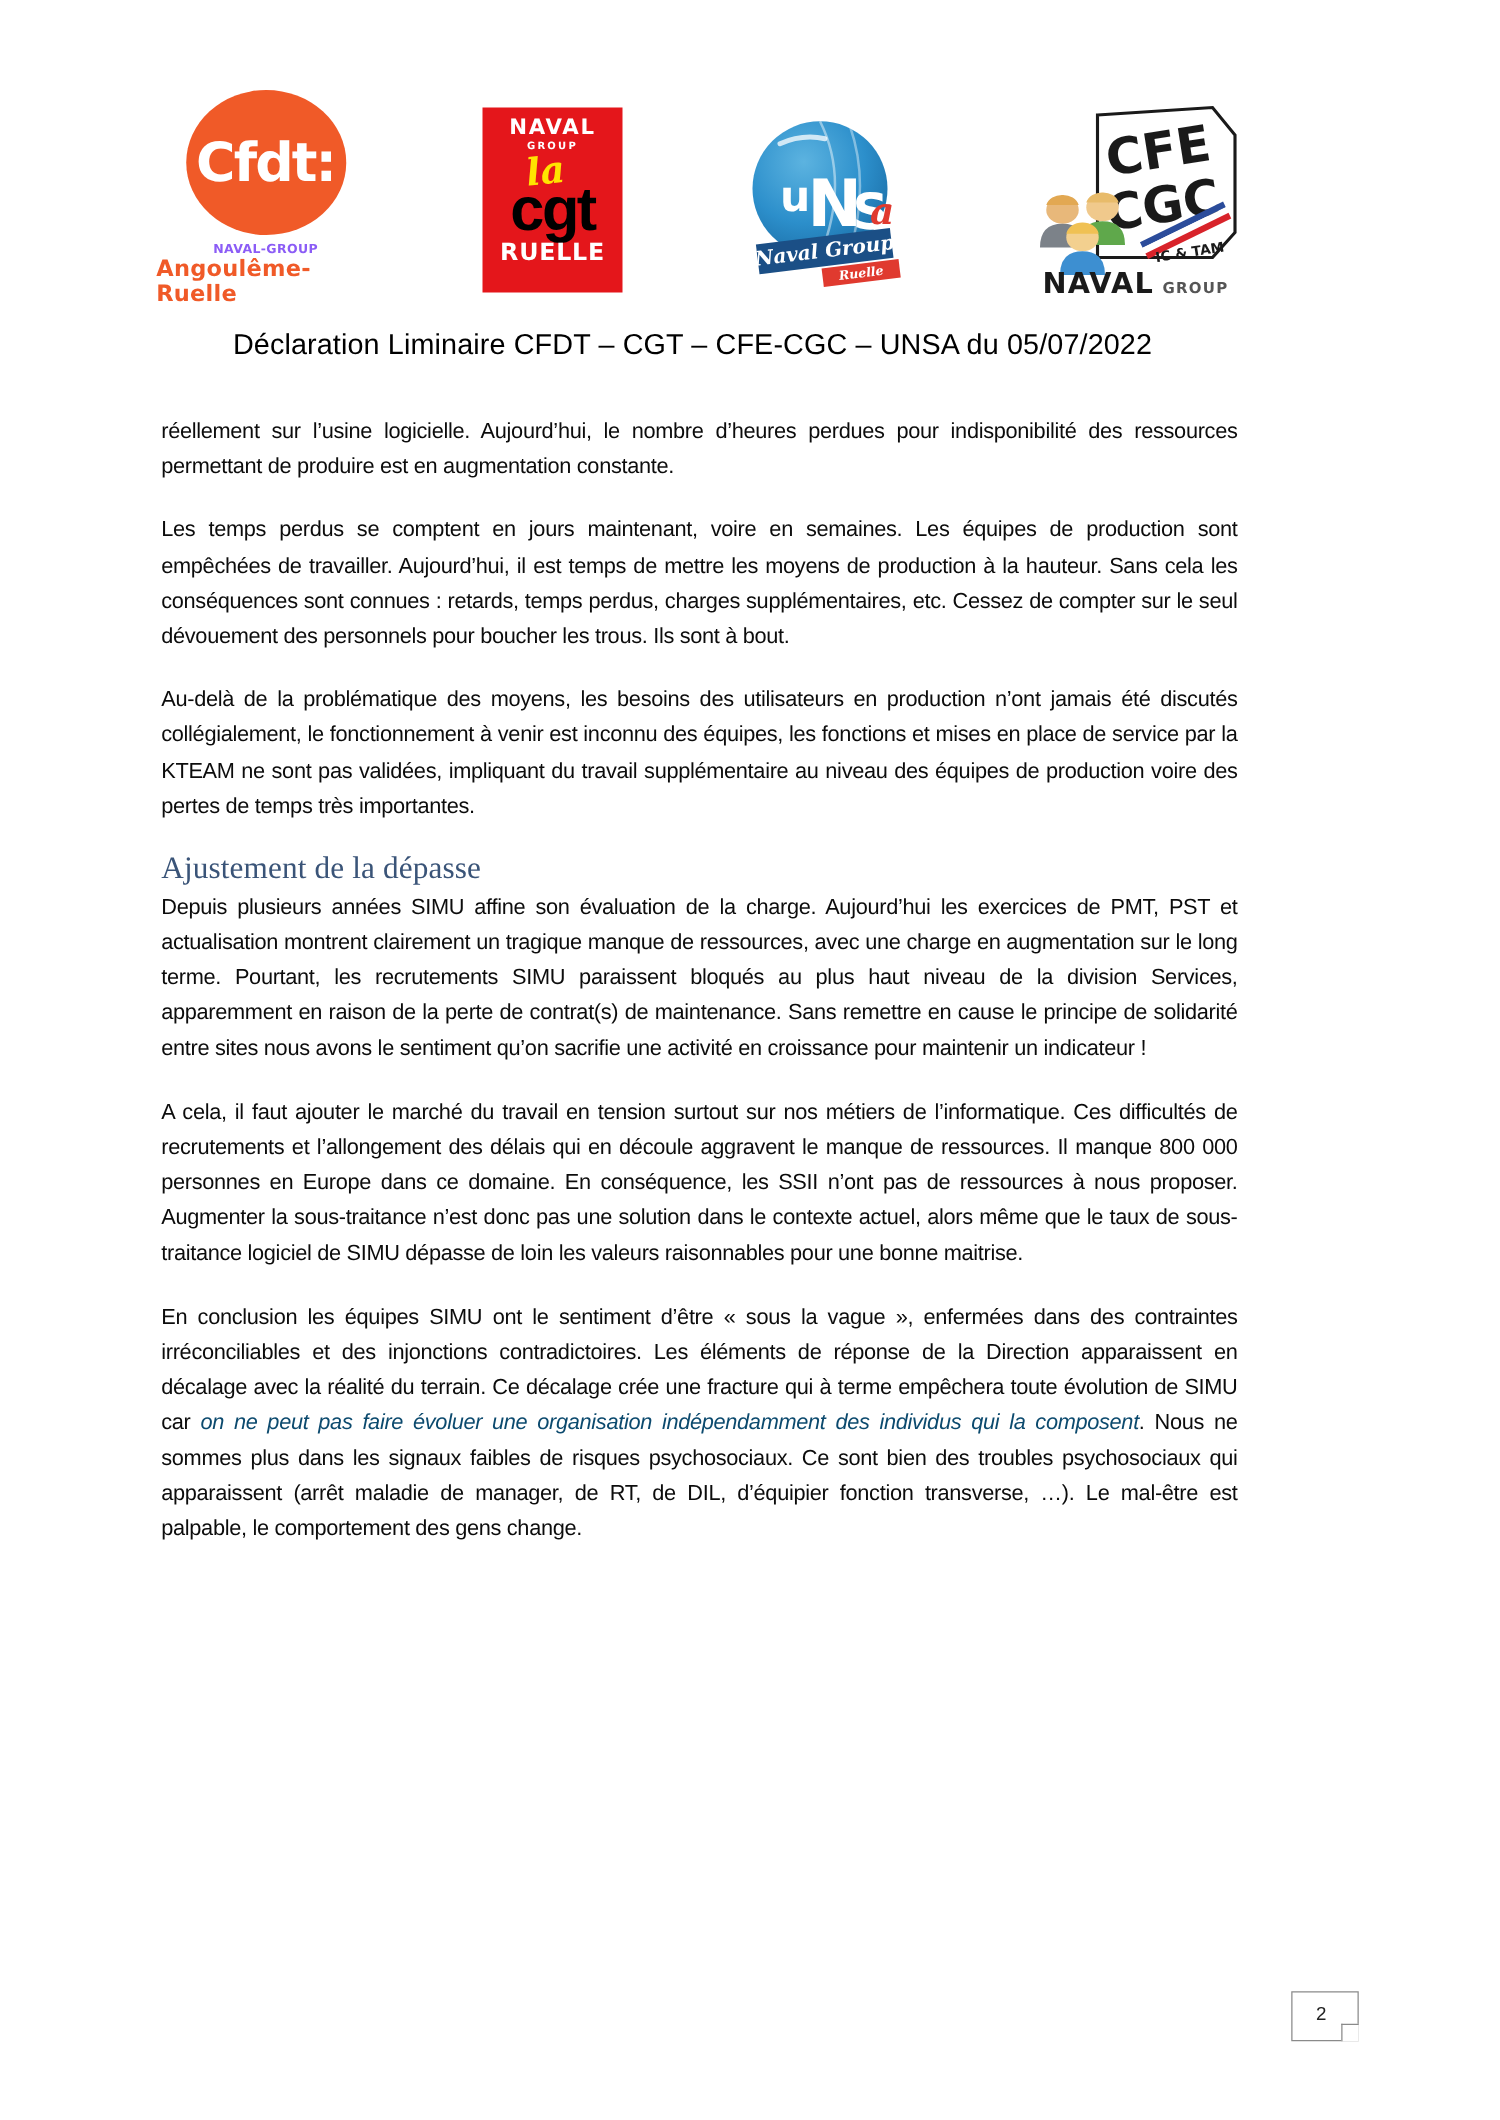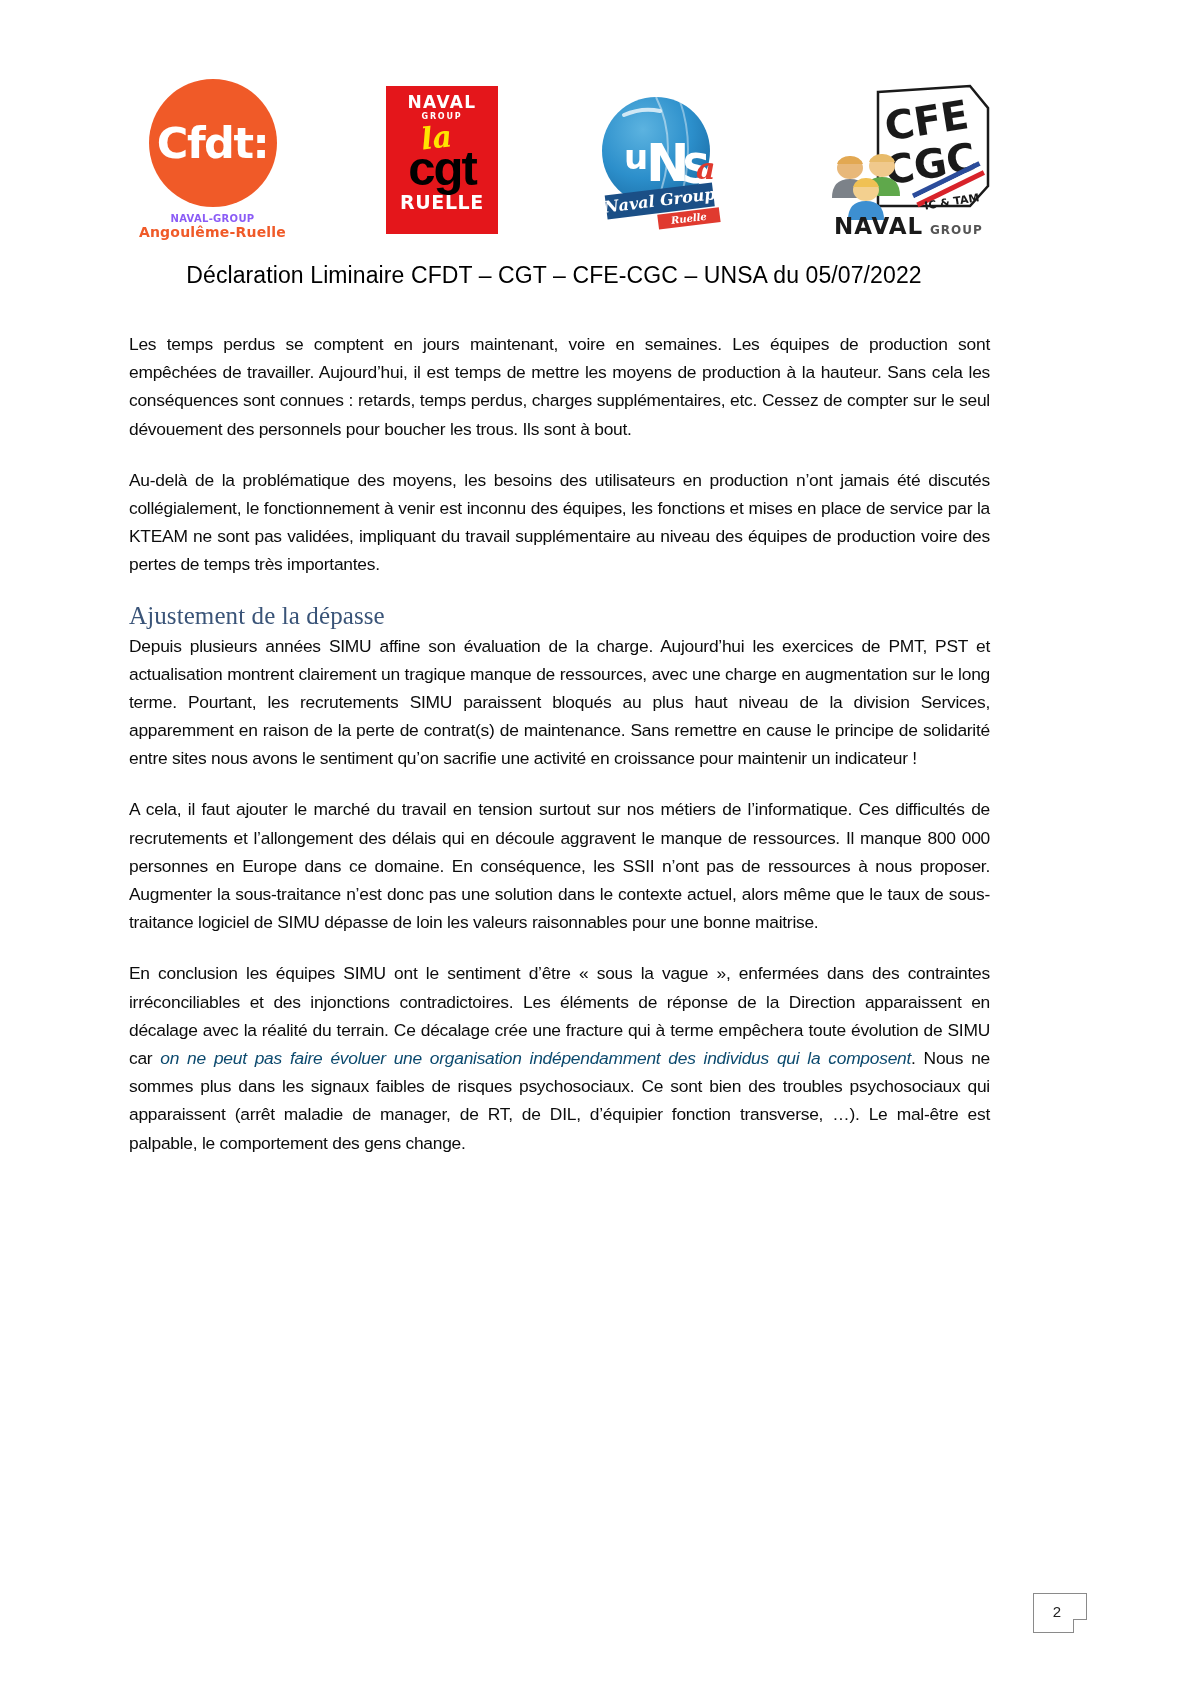--- a/index.html
+++ b/index.html
@@ -40,21 +40,21 @@
     flex: 0 0 auto;
   }
 
   
   .logo-cfdt {
     width: 175px;
     height: 175px;
     display: flex;
     flex-direction: column;
     align-items: center;
-    justify-content: center;
+    justify-content: flex-end;
   }
   .cfdt-disc {
     width: 128px;
     height: 128px;
     border-radius: 50%;
     background: #F05A28;
     display: flex;
     align-items: center;
     justify-content: center;
   }
@@ -73,21 +73,21 @@
     font-weight: bold;
     font-size: 10px;
     letter-spacing: 0.3px;
     margin-top: 6px;
     line-height: 1.15;
   }
   .cfdt-sub2 {
     color: #F05A28;
     font-family: "DejaVu Sans", sans-serif;
     font-weight: bold;
-    font-size: 14px;
+    font-size: 18px;
     letter-spacing: 0.2px;
     line-height: 1.15;
   }
 
   
   .logo-cgt {
     width: 112px;
     height: 148px;
     background: #E4161B;
     display: flex;
@@ -333,20 +333,21 @@
         <text x="110" y="152" font-family="DejaVu Sans, sans-serif" font-size="12" font-weight="bold" fill="#555555" letter-spacing="1">GROUP</text>
       </svg>
     </div>
 
   </div>
 
   <div class="doc-title">Déclaration Liminaire CFDT – CGT – CFE-CGC – UNSA du 05/07/2022</div>
 
   <div class="content">
 
+    <p class="para">réellement sur l’usine logicielle. Aujourd’hui, le nombre d’heures perdues pour indisponibilité des ressources permettant de produire est en augmentation constante.</p>
     <p class="para">Les temps perdus se comptent en jours maintenant, voire en semaines. Les équipes de production sont empêchées de travailler. Aujourd’hui, il est temps de mettre les moyens de production à la hauteur. Sans cela les conséquences sont connues : retards, temps perdus, charges supplémentaires, etc. Cessez de compter sur le seul dévouement des personnels pour boucher les trous. Ils sont à bout.</p>
     <p class="para">Au-delà de la problématique des moyens, les besoins des utilisateurs en production n’ont jamais été discutés collégialement, le fonctionnement à venir est inconnu des équipes, les fonctions et mises en place de service par la KTEAM ne sont pas validées, impliquant du travail supplémentaire au niveau des équipes de production voire des pertes de temps très importantes.</p>
 
     <h2 class="section-heading">Ajustement de la dépasse</h2>
 
     <p class="para tight-after-heading">Depuis plusieurs années SIMU affine son évaluation de la charge. Aujourd’hui les exercices de PMT, PST et actualisation montrent clairement un tragique manque de ressources, avec une charge en augmentation sur le long terme. Pourtant, les recrutements SIMU paraissent bloqués au plus haut niveau de la division Services, apparemment en raison de la perte de contrat(s) de maintenance. Sans remettre en cause le principe de solidarité entre sites nous avons le sentiment qu’on sacrifie une activité en croissance pour maintenir un indicateur !</p>
     <p class="para">A cela, il faut ajouter le marché du travail en tension surtout sur nos métiers de l’informatique. Ces difficultés de recrutements et l’allongement des délais qui en découle aggravent le manque de ressources. Il manque 800 000 personnes en Europe dans ce domaine. En conséquence, les SSII n’ont pas de ressources à nous proposer. Augmenter la sous-traitance n’est donc pas une solution dans le contexte actuel, alors même que le taux de sous-traitance logiciel de SIMU dépasse de loin les valeurs raisonnables pour une bonne maitrise.</p>
 
     <p class="para"><span>En conclusion les équipes SIMU ont le sentiment d’être « sous la vague », enfermées dans des contraintes irréconciliables et des injonctions contradictoires. Les éléments de réponse de la Direction apparaissent en décalage avec la réalité du terrain. Ce décalage crée une fracture qui à terme empêchera toute évolution de SIMU car </span><span class="quote-italic">on ne peut pas faire évoluer une organisation indépendamment des individus qui la composent</span><span>. Nous ne sommes plus dans les signaux faibles de risques psychosociaux. Ce sont bien des troubles psychosociaux qui apparaissent (arrêt maladie de manager, de RT, de DIL, d’équipier fonction transverse, …). Le mal-être est palpable, le comportement des gens change.</span></p>
 

